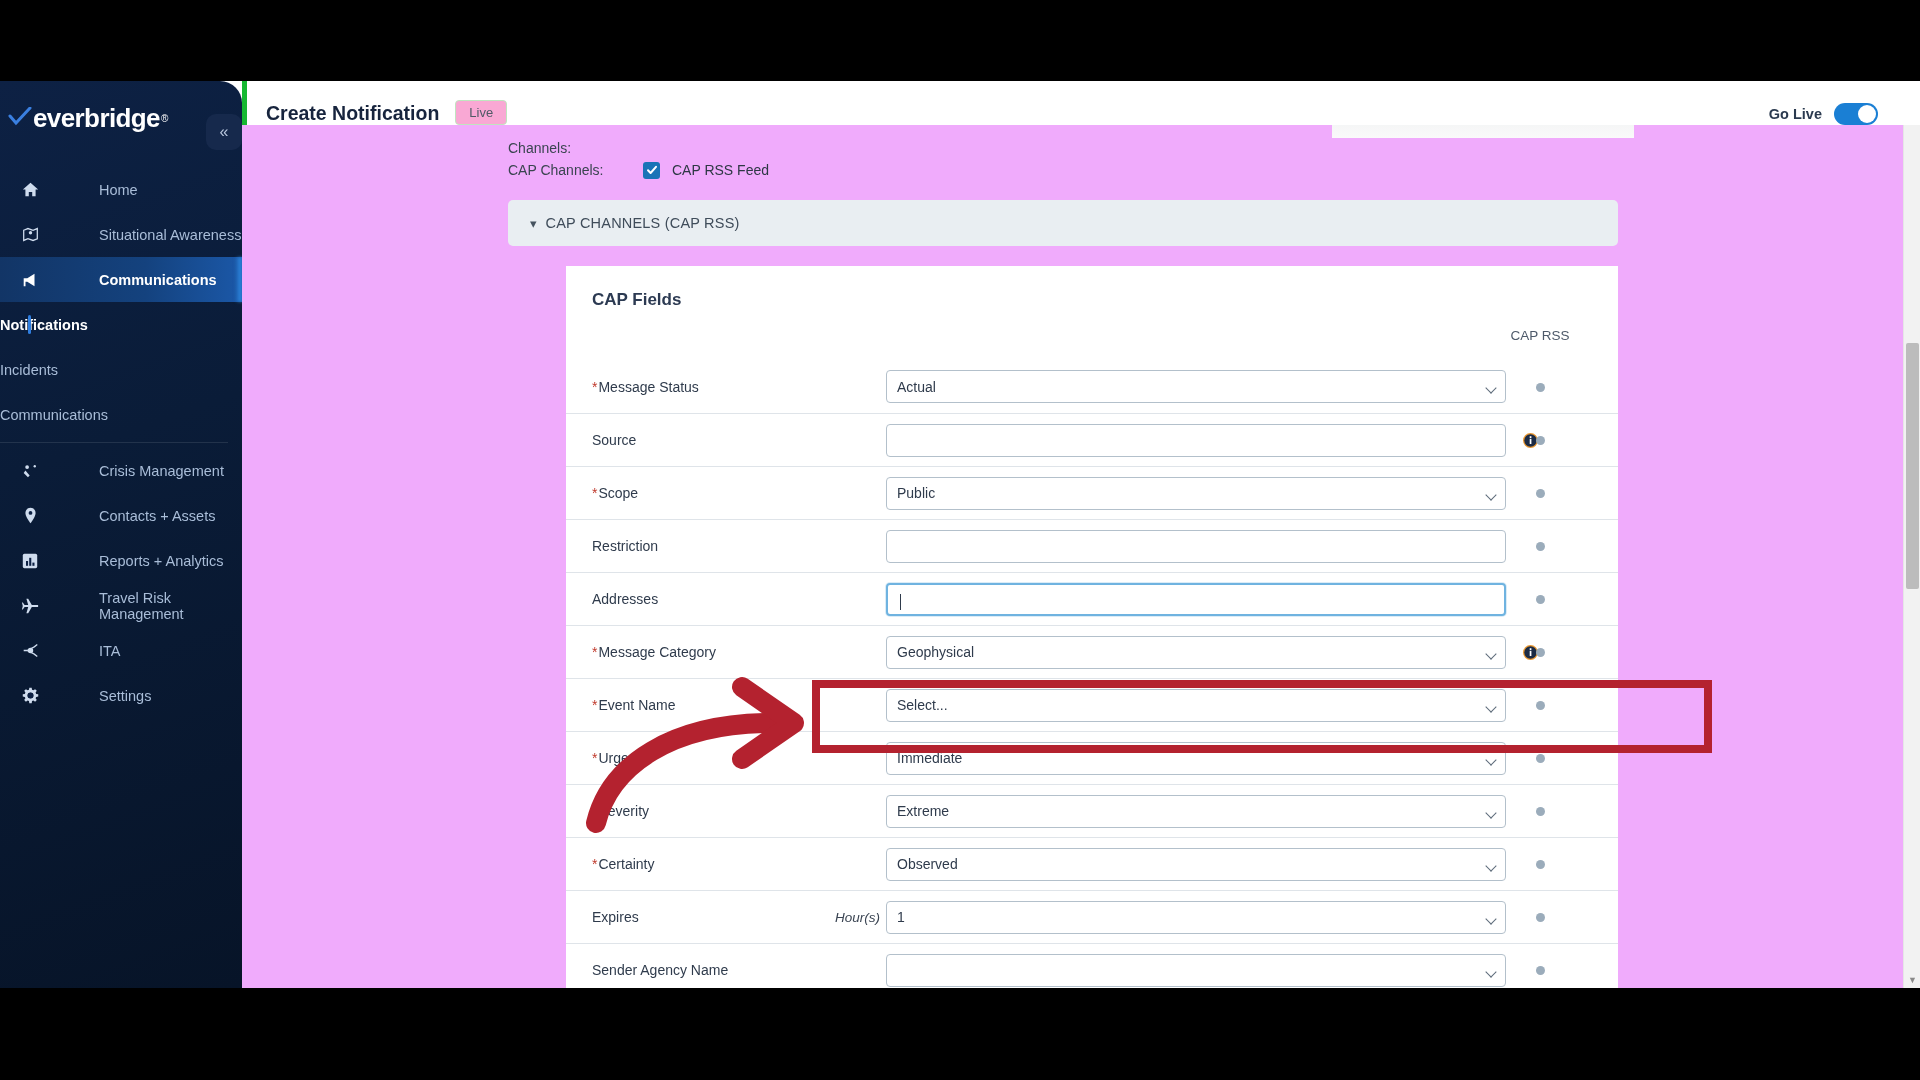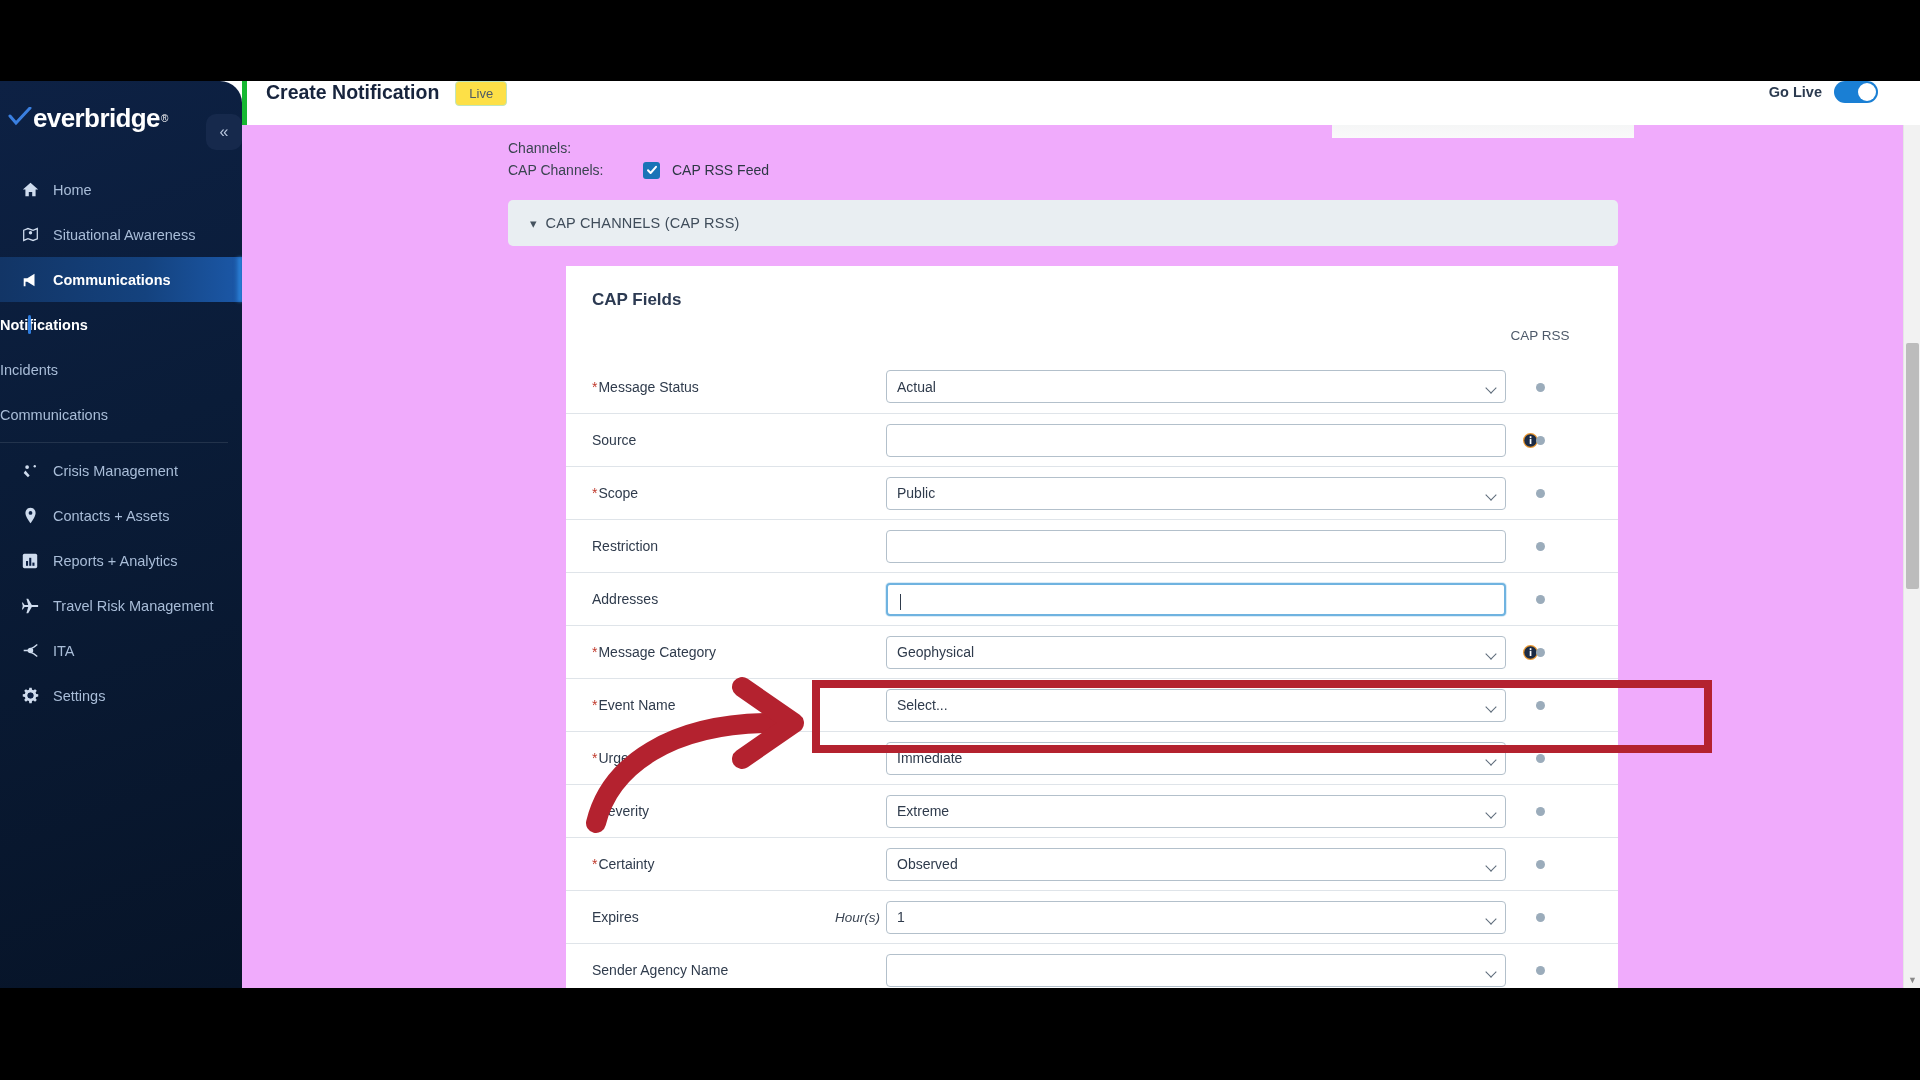--- a/index.html
+++ b/index.html
@@ -62,20 +62,21 @@
 
   .nav { position: absolute; left: 0; top: 86px; width: 242px; }
   .nav-item {
     position: relative;
     height: 45px;
     display: flex; align-items: center;
     padding-left: 19px;
     color: #a9bdd8;
     font-size: 14.5px;
     cursor: pointer;
+    gap: 46px;
   }
   .nav-item .nav-icon {
     width: 22px; height: 20px; margin-right: 12px;
     display: flex; align-items: center; justify-content: center;
     color: #cfdcee; flex: none;
   }
   .nav-item.active {
     background: linear-gradient(90deg, #123566 0%, #14427e 60%, #1b58a8 100%);
     color: #ffffff;
     font-weight: 700;
@@ -109,40 +110,40 @@
     height: 1px; margin: 5px 14px 5px 0;
     background: rgba(255,255,255,0.10);
   }
 
   
   .page-header {
     position: absolute;
     left: 242px; top: 0;
     width: 1678px; height: 44px;
     background: #ffffff;
-    display: flex; align-items: flex-start;
+    display: flex; align-items: flex-end;
     padding-left: 14px;
   }
   .green-accent {
     position: absolute; left: 242px; top: 0;
     width: 5px; height: 44px;
     background: #16b831;
     z-index: 4;
   }
   .page-title {
     color: #17243d;
     font-size: 19.5px;
     font-weight: 700;
     margin-left: 10px;
   }
   .live-badge {
     margin-left: 16px;
     padding: 4px 13px;
     border: 1px solid #bfe5bf;
-    background: #fde047;
+    background: #f9a8d4;
     border-radius: 4px;
     color: #4f5a66;
     font-size: 13px;
   }
   .golive {
     margin-left: auto;
     margin-right: 42px;
     display: flex; align-items: center; gap: 12px;
   }
   .golive-label { color: #2b3a4f; font-size: 14.5px; font-weight: 600; }

